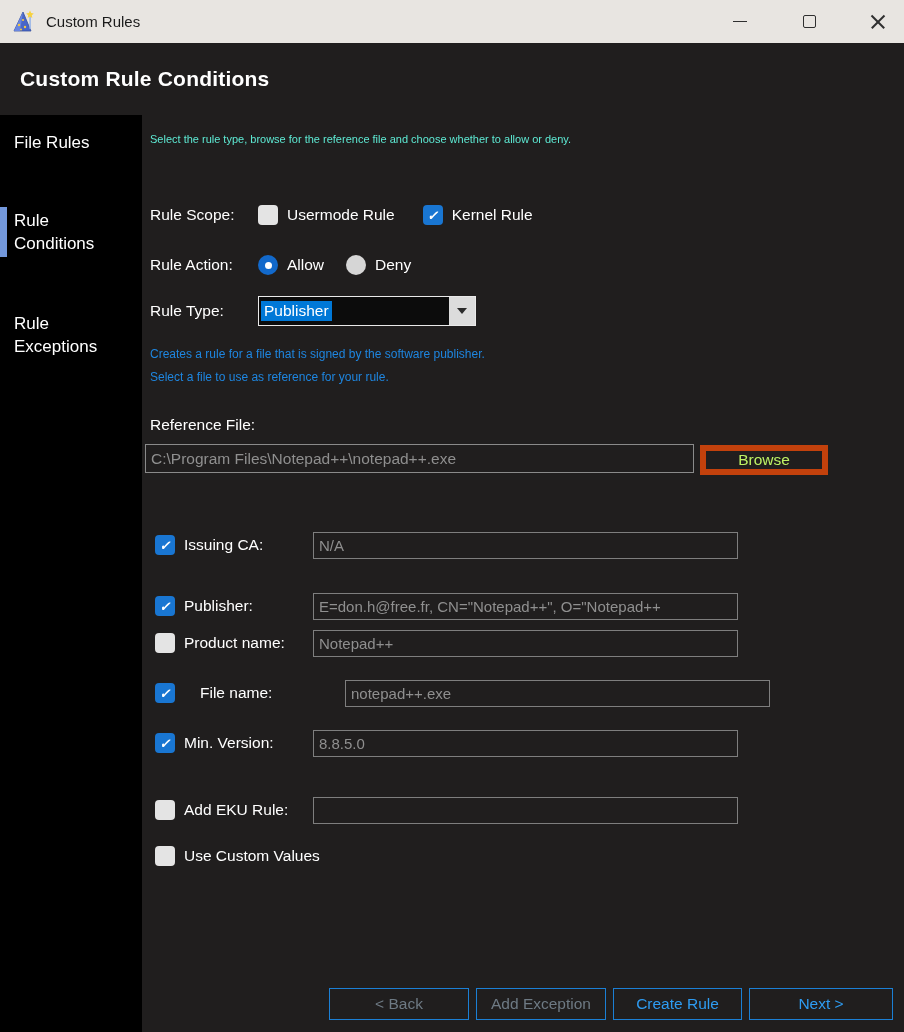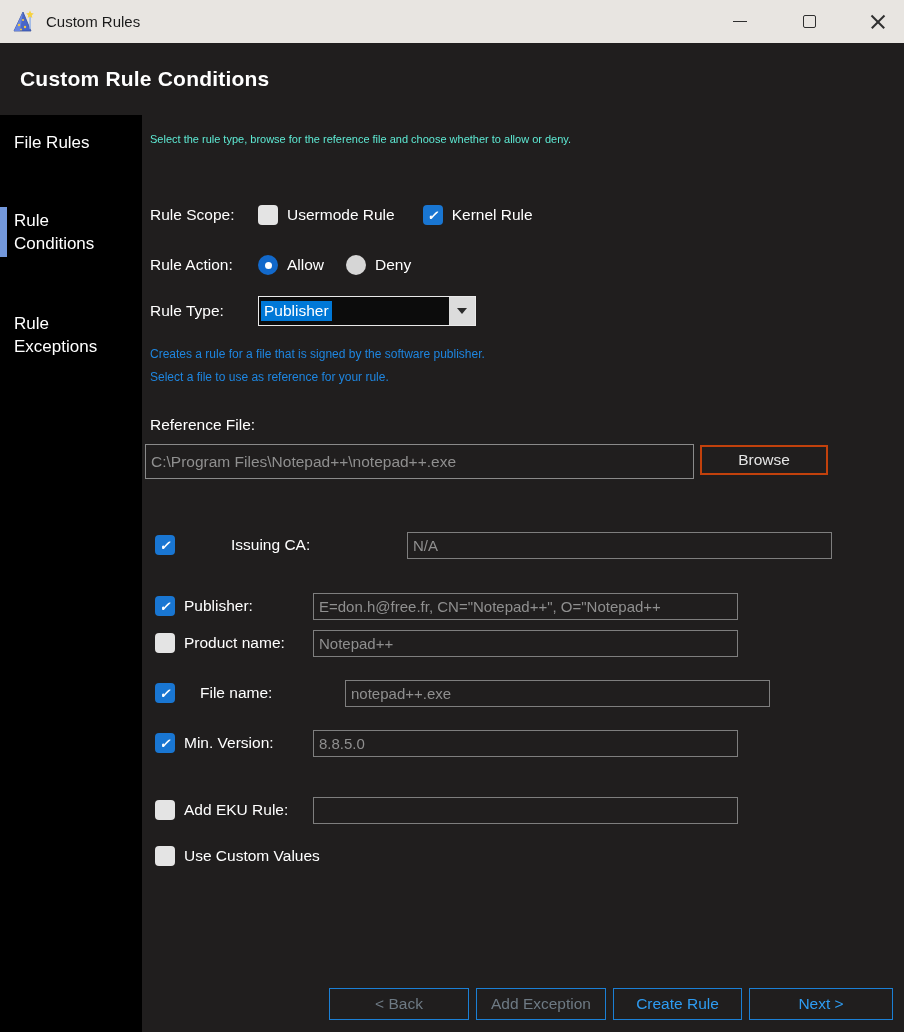--- a/index.html
+++ b/index.html
@@ -58,27 +58,27 @@
   .radio.selected::after { content:""; position:absolute; left:6.5px; top:6.5px; width:7px; height:7px; border-radius:50%; background:#fff; }
 
   .combo { width:218px; height:30px; background:#0c0c0c; border:1px solid #e9e9e9; display:flex; align-items:center; cursor:pointer; }
   .combo-text { margin-left:2px; padding:1px 3px; font-size:15.5px; color:#ffffff; background:#0078d7; white-space:nowrap; }
   .combo-btn { margin-left:auto; width:26px; height:28px; background:#dcdcdc; display:flex; align-items:center; justify-content:center; cursor:pointer; }
   .arrow-down { width:0; height:0; border-left:5px solid transparent; border-right:5px solid transparent; border-top:6px solid #2b2b2b; }
 
   .help { position:absolute; left:8px; top:228px; font-size:12px; line-height:22.5px; color:#1e86e0; }
 
   .ref-label { position:absolute; left:8px; top:301px; font-size:15.5px; color:#fff; }
-  .ref-input { position:absolute; left:3px; top:329px; width:549px; height:35px; background:transparent; border:1px solid #8a8a8a; color:#8f8f8f; font-size:15.5px; padding:0 5px; font-family:inherit; outline:none; }
-  .browse-btn { position:absolute; left:558px; top:330px; width:128px; height:30px; background:transparent; border:2px solid #c2410c; color:#e5e5e5; font-size:15.5px; font-family:inherit; cursor:pointer; }
+  .ref-input { position:absolute; left:3px; top:329px; width:549px; height:29px; background:transparent; border:1px solid #8a8a8a; color:#8f8f8f; font-size:15.5px; padding:0 5px; font-family:inherit; outline:none; }
+  .browse-btn { position:absolute; left:558px; top:330px; width:128px; height:30px; background:transparent; border:6px solid #c2410c; color:#bef264; font-size:15.5px; font-family:inherit; cursor:pointer; }
 
   .field-row { position:absolute; left:13px; height:30px; display:flex; align-items:center; }
   .f-label { margin-left:9px; width:122px; color:#fff; font-size:15.5px; flex:none; }
   .f-input { margin-left:7px; width:425px; height:27px; background:transparent; border:1px solid #7e7e7e; color:#8f8f8f; font-size:15px; padding:0 5px; font-family:inherit; outline:none; }
-  #frow-0 { top:415px;gap:47px; } #frow-1 { top:476px; } #frow-2 { top:513px; }
+  #frow-0 { top:415px; } #frow-1 { top:476px; } #frow-2 { top:513px; }
   #frow-3 { top:563px;gap:16px; } #frow-4 { top:613px; } #frow-5 { top:680px; }
   .custom-row { left:13px; top:731px; }
 
   .btn-row { position:absolute; right:11px; top:873px; display:flex; gap:7px; }
   .dlg-btn { height:32px; background:transparent; border:1px solid #1b7fd4; color:#2e9cf2; font-size:15.5px; font-family:inherit; cursor:pointer; }
   .dlg-btn.disabled { color:#6e7a84; cursor:default; }
   .btn-row .dlg-btn:nth-child(1){ width:140px; }
   .btn-row .dlg-btn:nth-child(2){ width:130px; }
   .btn-row .dlg-btn:nth-child(3){ width:129px; }
   .btn-row .dlg-btn:nth-child(4){ width:144px; }

